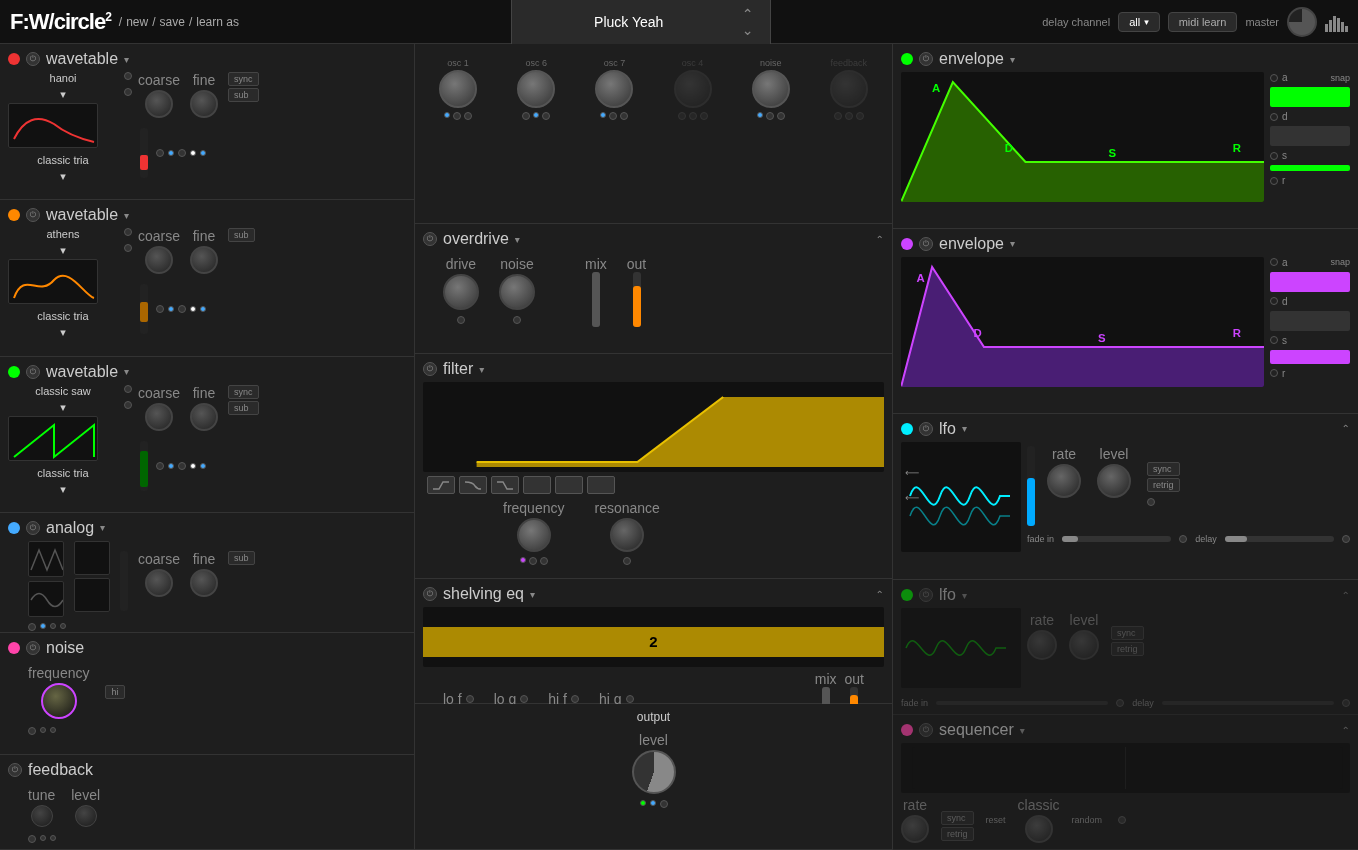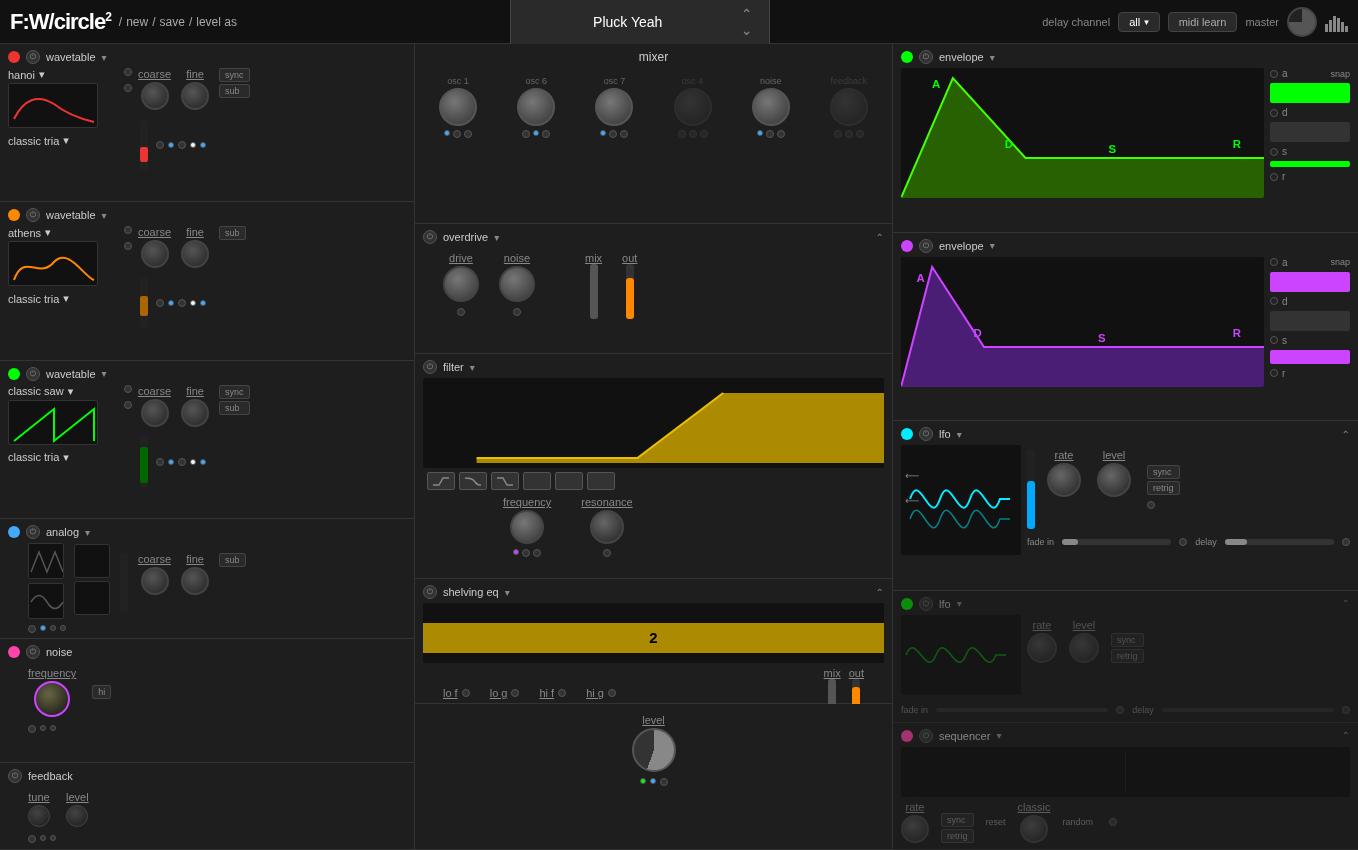--- a/index.html
+++ b/index.html
@@ -131,21 +131,21 @@
 
     .panel-header {
       display: flex;
       align-items: center;
       gap: 6px;
       margin-bottom: 4px;
     }
 
     .panel-title {
       color: #ccc;
-      font-size: 11px;
+      font-size: 16px;
       text-transform: lowercase;
     }
 
     .power-btn {
       width: 14px; height: 14px;
       border-radius: 50%;
       background: #333;
       border: 1px solid #555;
       cursor: pointer;
       display: flex; align-items: center; justify-content: center;
@@ -172,43 +172,43 @@
       min-width: 110px;
     }
 
     .wave-name {
       display: flex;
       align-items: center;
       gap: 4px;
       color: #ccc;
       font-size: 11px;
       cursor: pointer;
+      flex-direction: column;
     }
 
     .wave-preview {
       width: 90px;
       height: 45px;
       border: 1px solid #333;
       border-radius: 2px;
       background: #111;
       overflow: hidden;
     }
 
     .knob-col {
       display: flex;
       flex-direction: column;
       align-items: center;
       gap: 2px;
     }
 
     .knob-label {
-      font-size: 11px;
+      font-size: 14px;
       color: #888;
       text-align: center;
-      text-decoration: underline;
     }
 
     .knob {
       width: 28px;
       height: 28px;
       border-radius: 50%;
       background: radial-gradient(circle at 40% 35%, #555, #222);
       border: 2px solid #444;
       position: relative;
       cursor: pointer;
@@ -359,21 +359,21 @@
 <div class="header">
   <div class="header-logo">
     <span>F:W/circle</span><sup>2</sup>
   </div>
   <div class="header-nav">
     <span>/</span>
     <span>new</span>
     <span>/</span>
     <span>save</span>
     <span>/</span>
-    <span>level as</span>
+    <span>learn as</span>
   </div>
   <div class="preset-bar">
     <div class="preset-display">
       <span style="flex:1; text-align:center;">Pluck Yeah</span>
       <span style="color:#888;">⌃<br style="line-height:0">⌄</span>
     </div>
   </div>
   <div class="header-right">
     <span class="midi-channel-label">delay channel</span>
     <div class="midi-all-btn">
@@ -654,23 +654,20 @@
         <div class="dot"></div>
         <div class="dot"></div>
       </div>
     </div>
 
   </div>
 
   <div class="mid-col">
 
     <div class="panel" style="height:180px;">
-      <div class="panel-header" style="justify-content:center;">
-        <span class="panel-title" style="font-size:12px; color:#ccc;">mixer</span>
-      </div>
       <div class="mixer-knobs">
 
         <div class="mixer-ch">
           <span class="mixer-ch-label">osc 1</span>
           <div class="knob" style="width:38px;height:38px;background:radial-gradient(circle at 40% 35%,#777,#333); border:2px solid #555;"></div>
           <div style="display:flex;gap:3px;margin-top:2px;">
             <div class="dot blue"></div>
             <div class="radio-dot"></div>
             <div class="radio-dot"></div>
           </div>
@@ -858,20 +855,23 @@
             <span class="knob-label">out</span>
             <div style="width:8px;height:40px;background:#333;border-radius:3px;">
               <div style="width:100%;height:80%;background:#f80;border-radius:3px;margin-top:8px;"></div>
             </div>
           </div>
         </div>
       </div>
     </div>
 
     <div class="panel" style="flex:1;">
+      <div class="panel-header" style="justify-content:center;">
+        <span class="panel-title" style="font-size:12px;color:#ccc;">output</span>
+      </div>
       <div class="knob-col" style="align-items:center; padding:4px 0;">
         <span class="knob-label">level</span>
         <div class="knob" style="width:44px;height:44px;background:conic-gradient(#888 0deg 200deg,#333 200deg 360deg);border:2px solid #555;"></div>
         <div style="display:flex;gap:4px;margin-top:4px;">
           <div class="dot green"></div>
           <div class="dot blue"></div>
           <div class="radio-dot"></div>
         </div>
       </div>
     </div>

